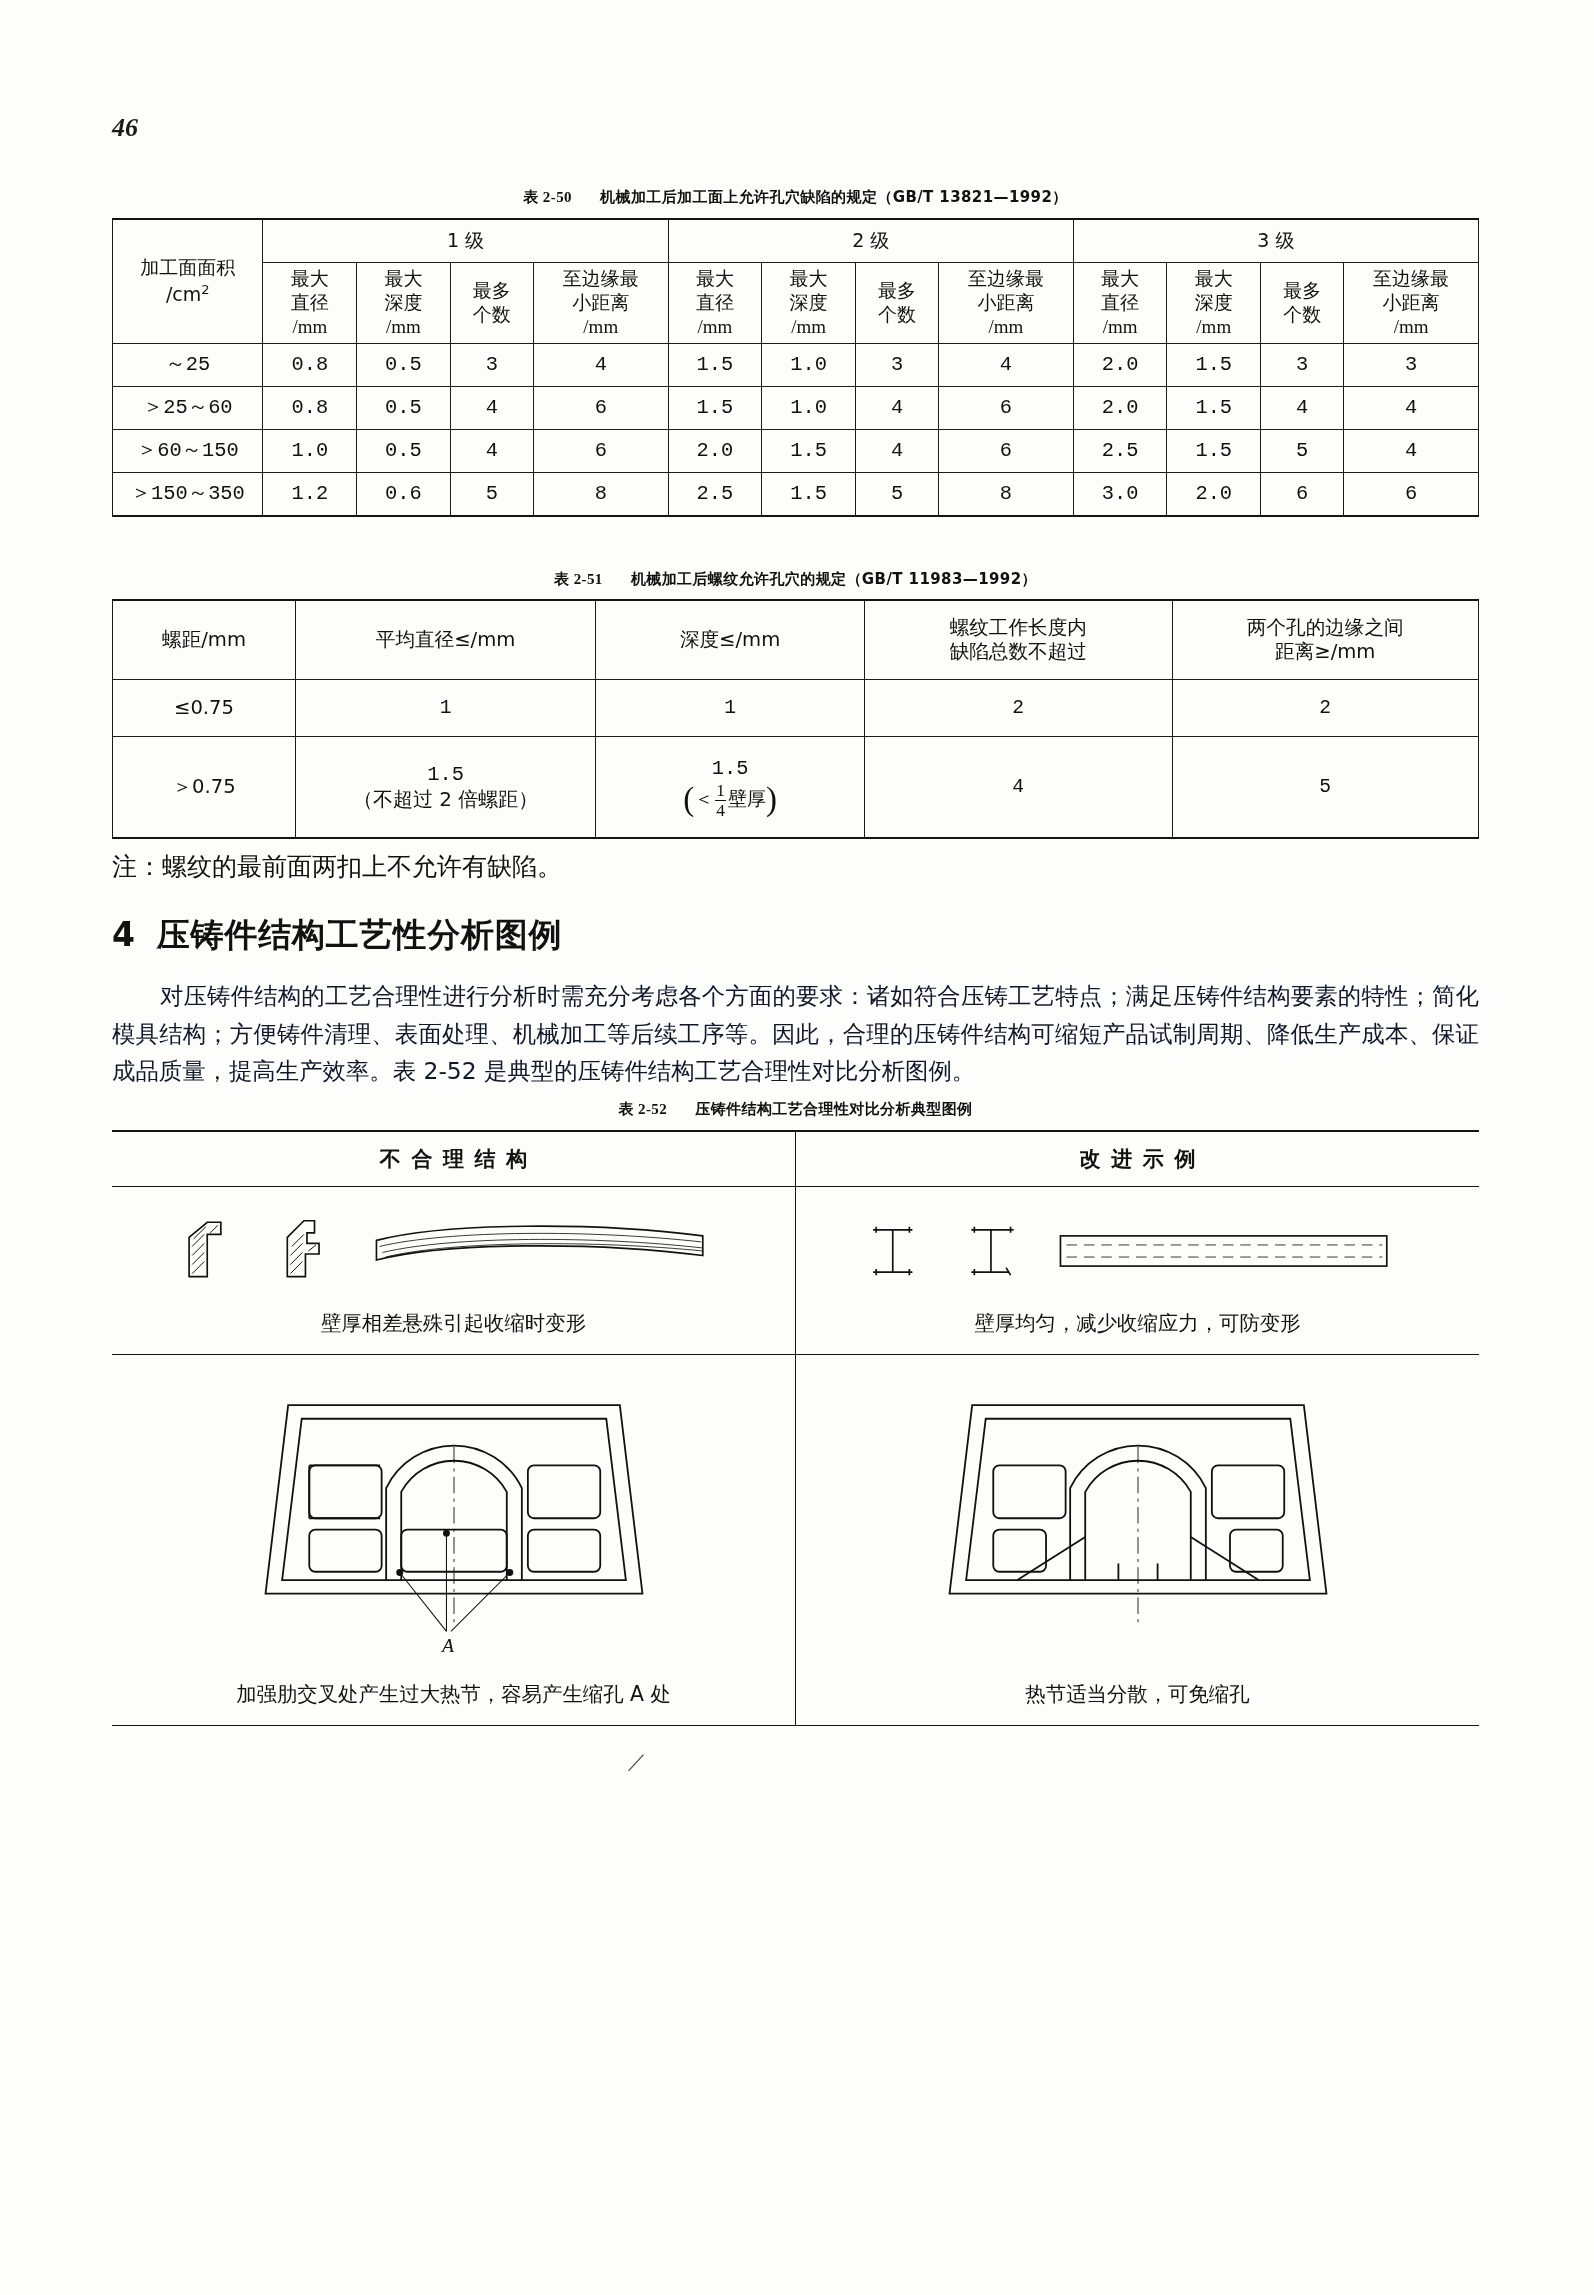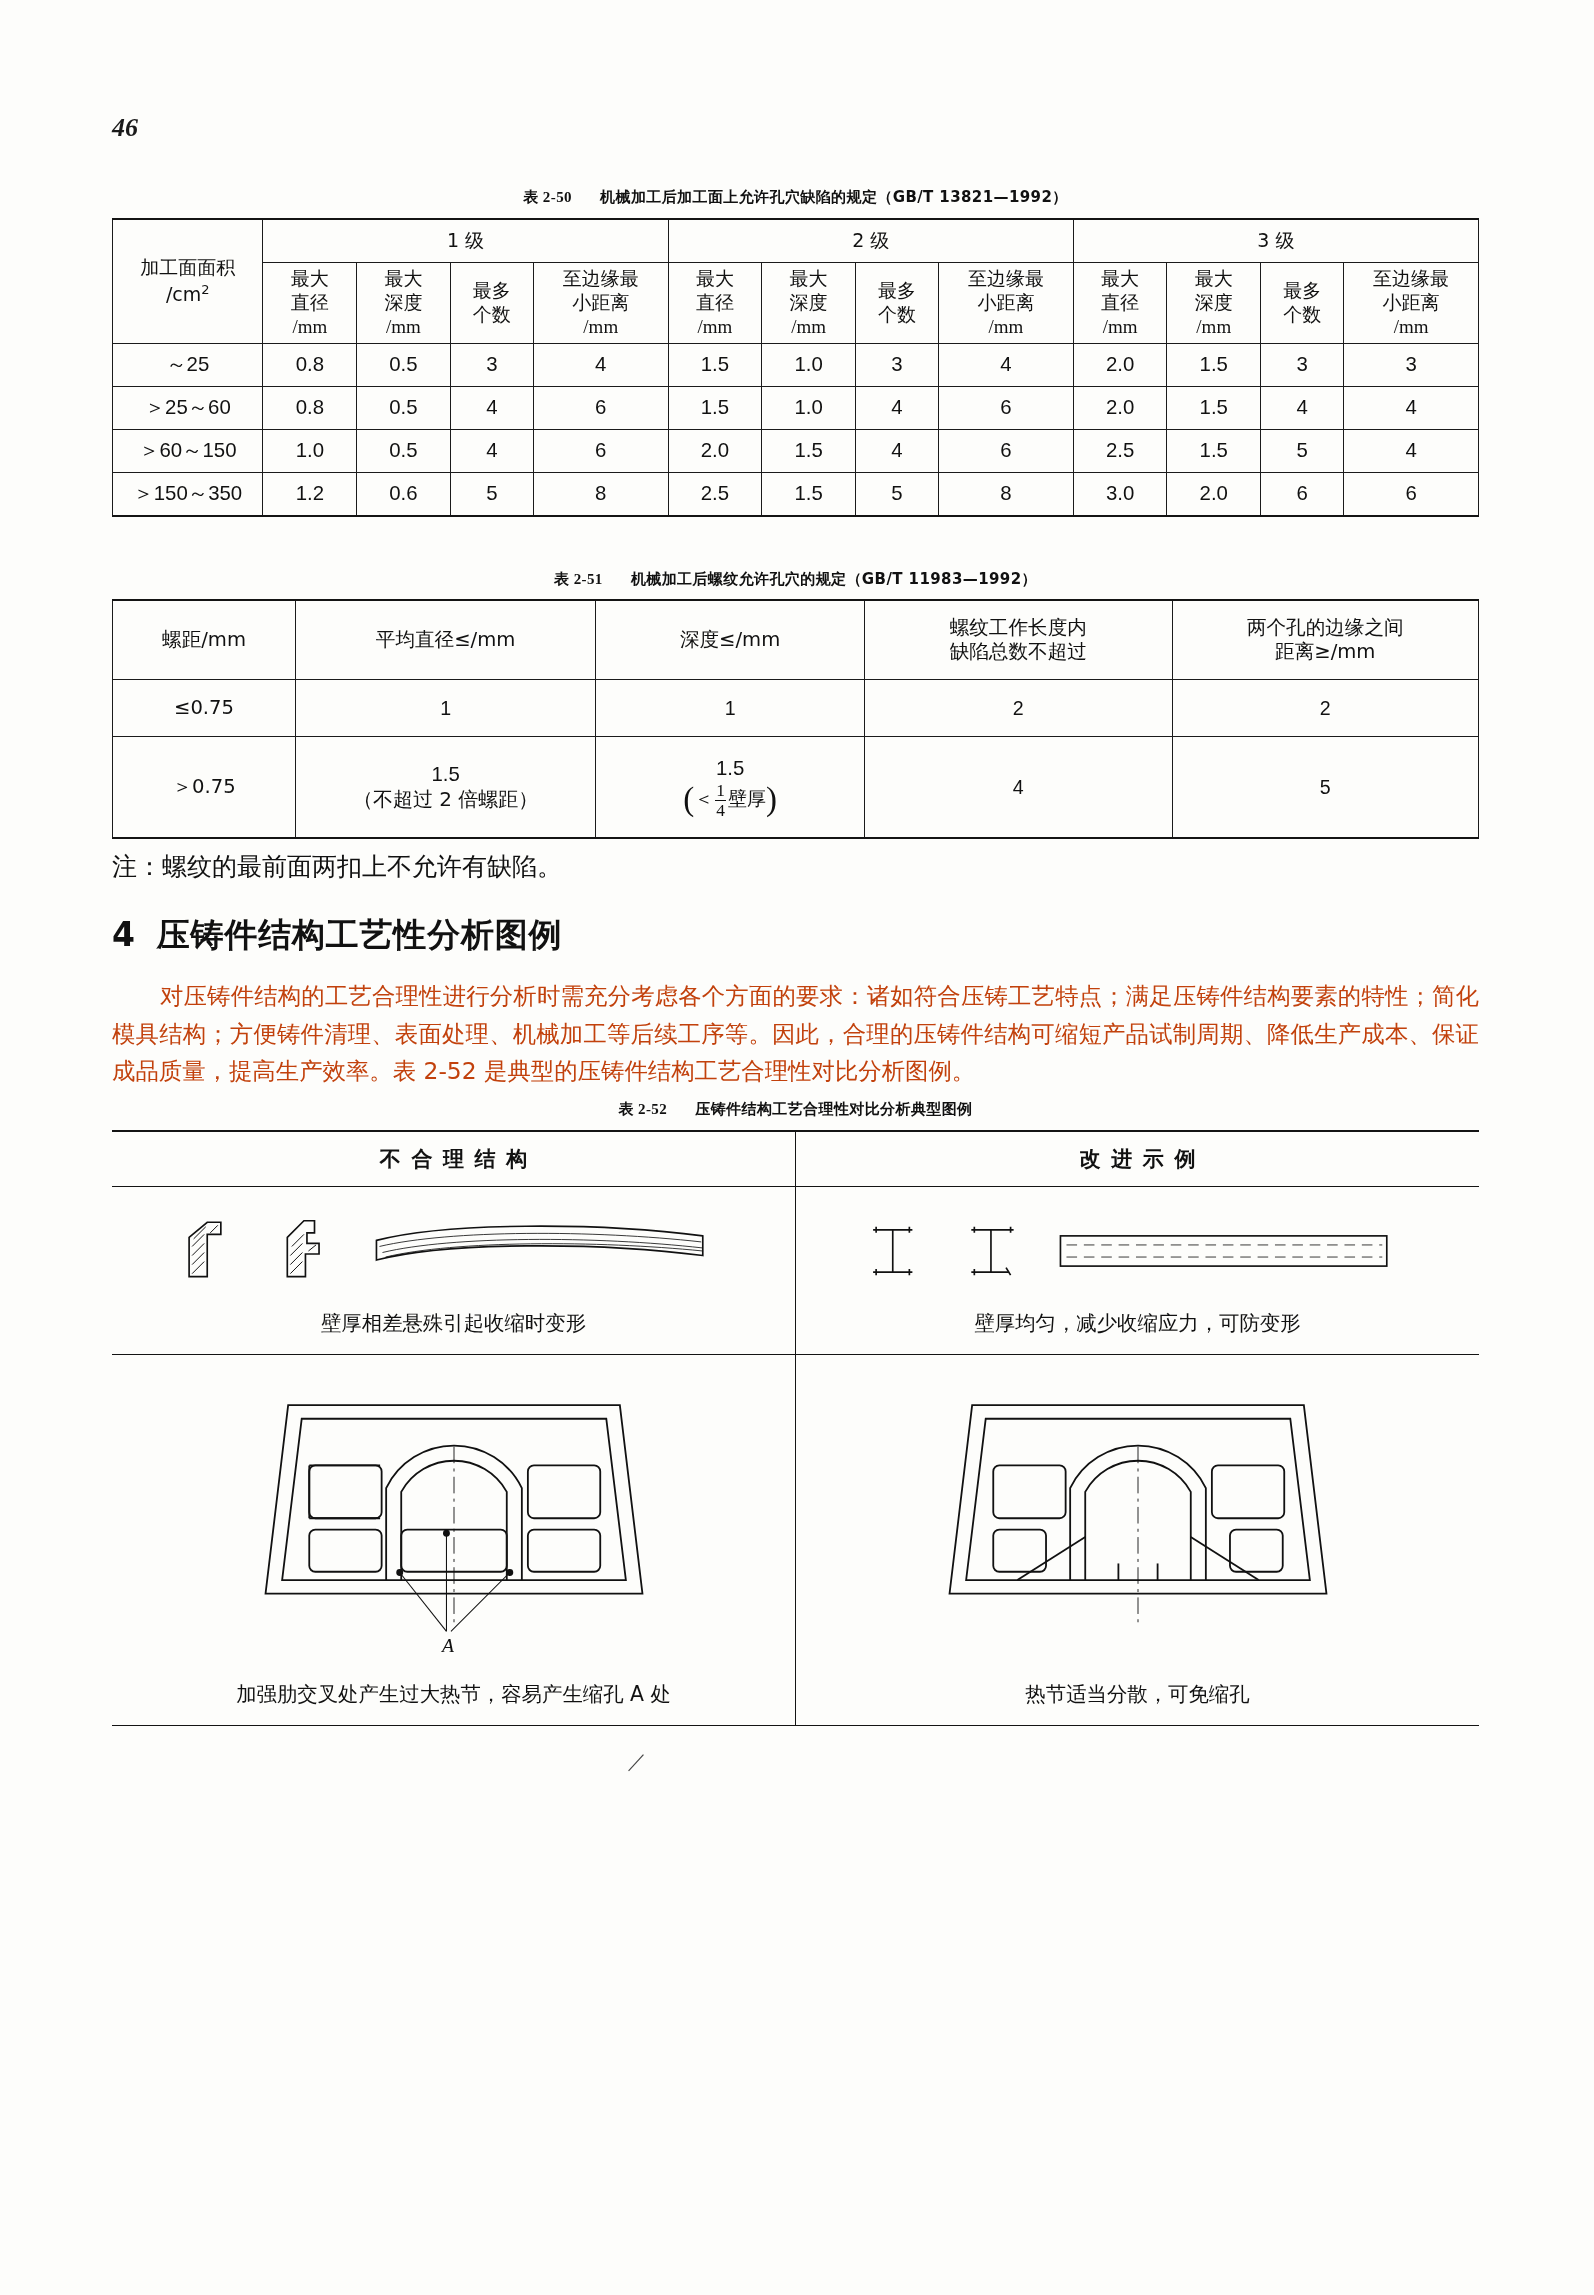--- a/index.html
+++ b/index.html
@@ -62,21 +62,21 @@
     text-align: center;
     vertical-align: middle;
     font-family: "DejaVu Sans", sans-serif;
     font-size: 19px;
     font-weight: 400;
     color: #111;
     padding: 4.5px 1.5px;
     line-height: 1.25;
   }
   table.grid .numcell {
-    font-family: Liberation Sans, sans-serif;
+    font-family: Liberation Mono, monospace;
     font-size: 20.4px;
   }
   table.grid .topline { border-top: 2.3px solid #141414; }
   table.grid .botline { border-bottom: 2.3px solid #141414; }
 
   
   #t250 { margin-bottom: 53px; }
   #t250 td { height: 33px; }
   #t250 .hdr-area {
     font-size: 19px;
@@ -122,21 +122,21 @@
     margin: 26px 0 19.6px 0;
     letter-spacing: 0.8px;
   }
   h2.section .idx { margin-right: 21px; }
 
   p.body {
     font-family: "DejaVu Sans", sans-serif;
     font-size: 23.4px;
     line-height: 1.62;
     text-align: justify;
-    color: #c2410c;
+    color: #0f172a;
     margin: 0 0 9px 0;
     text-indent: 48px;
   }
 
   
   #t252 {
     border-collapse: collapse;
     width: 100%;
     table-layout: fixed;
     margin-top: 4.5px;

